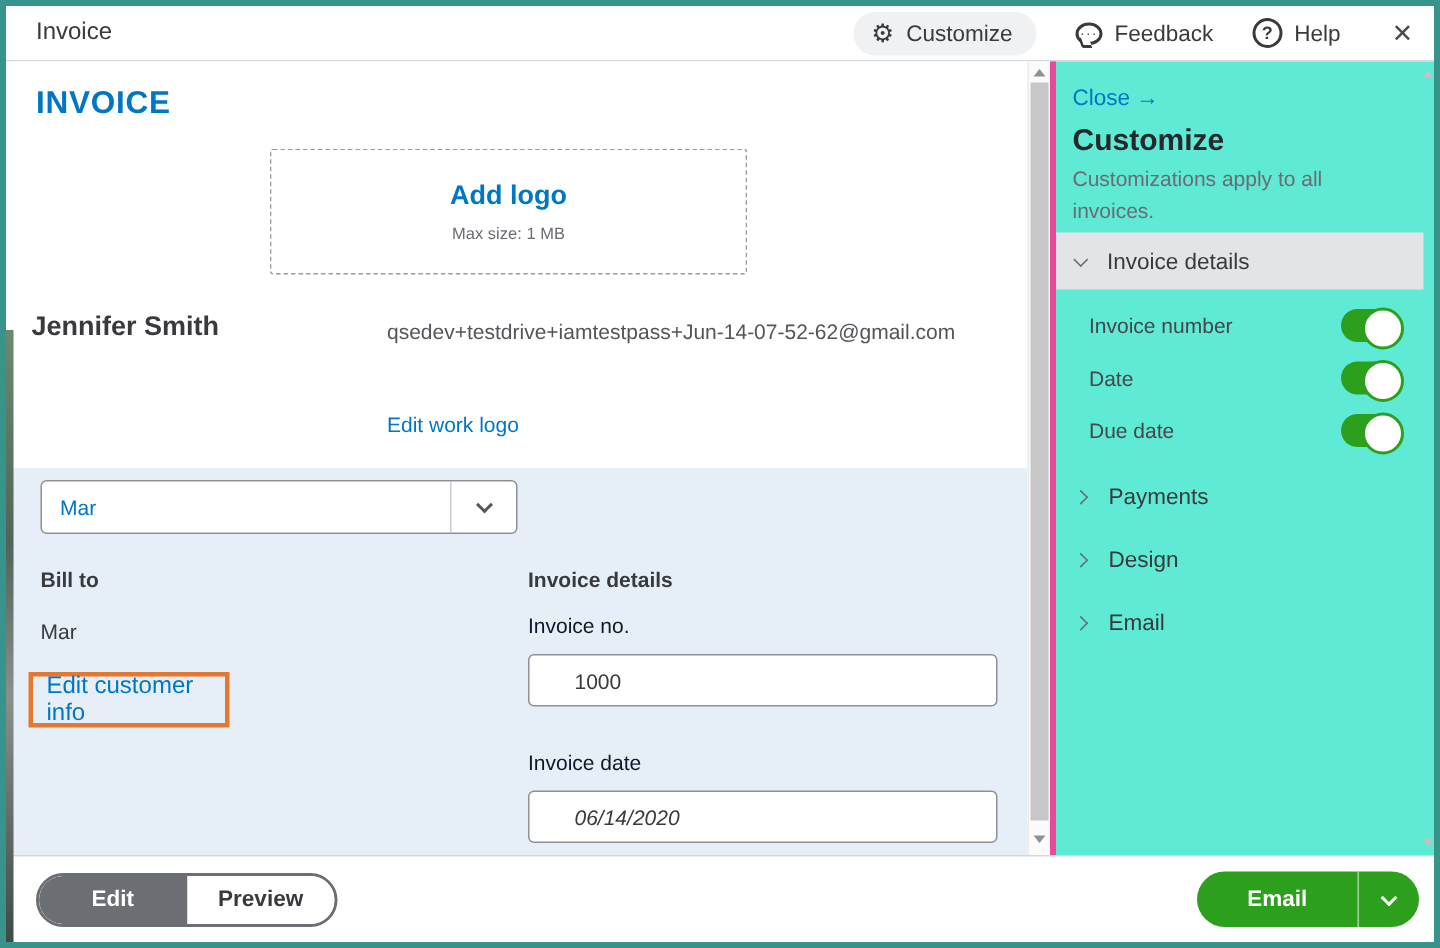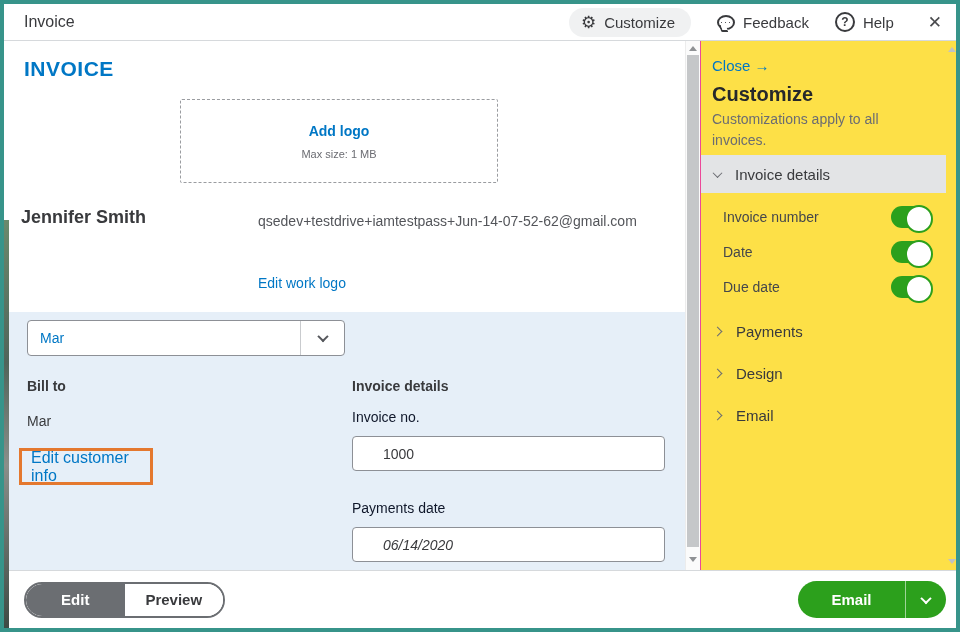--- a/index.html
+++ b/index.html
@@ -14,26 +14,26 @@
   .tb-btn.pill { background:#f0f1f2; border-radius:16px; padding:6px 16px 6px 12px; }
   .gear { font-size:17px; line-height:1; color:#393a3d; }
   .bubble { position:relative; width:18px; height:15px; border:2px solid #393a3d; border-radius:50%; display:flex; align-items:center; justify-content:center; font-size:9px; letter-spacing:1px; color:#393a3d; }
   .bubble::after { content:""; position:absolute; left:1px; bottom:-4px; width:5px; height:5px; border-left:2px solid #393a3d; border-bottom:2px solid #393a3d; transform:skewX(20deg); background:#fff; border-radius:0 0 0 2px; }
   .qmark { width:20px; height:20px; border:2px solid #393a3d; border-radius:50%; display:flex; align-items:center; justify-content:center; font-size:12px; font-weight:bold; color:#393a3d; }
   .close-x { font-size:17px; color:#4a4b4e; background:none; border:none; cursor:pointer; margin-left:8px; }
 
   
   .body { position:relative; display:flex; height:529px; }
   .main { position:relative; width:696px; background:#fff; overflow:hidden; }
-  .sidebar { position:relative; width:256px; background:#fde047; border-left:1px solid #ec4899; }
+  .sidebar { position:relative; width:256px; background:#5eead4; border-left:4px solid #ec4899; }
 
   
   .inv-heading { position:absolute; left:20px; top:16px; font-size:21px; font-weight:bold; letter-spacing:.5px; color:#0077c5; }
   .logo-box { position:absolute; left:176px; top:58px; width:318px; height:84px; border:1px dashed #9a9ca0; border-radius:2px; background:#fff; display:flex; flex-direction:column; align-items:center; justify-content:center; gap:9px; cursor:pointer; }
-  .logo-box .add { font-size:14px; font-weight:bold; color:#0077c5; }
+  .logo-box .add { font-size:18px; font-weight:bold; color:#0077c5; }
   .logo-box .hint { font-size:11px; color:#6b6c72; }
   .company { position:absolute; left:17px; top:166px; font-size:18px; font-weight:bold; color:#393a3d; }
   .email { position:absolute; left:254px; top:170px; width:388px; font-size:14px; line-height:20px; color:#53555a; word-break:break-all; }
   .work-link { position:absolute; left:254px; top:234px; font-size:14px; color:#0077c5; cursor:pointer; }
 
   
   .blue { position:absolute; left:0; top:271px; right:15px; bottom:0; background:#e6eff8; }
   .dd { position:absolute; left:23px; top:8px; width:318px; height:36px; background:#fff; border:1px solid #8d9096; border-radius:4px; display:flex; align-items:center; cursor:pointer; }
   .dd .val { flex:1; padding-left:12px; font-size:14px; color:#0077c5; }
   .dd .dd-arrow { width:44px; height:100%; border-left:1px solid #c9cbce; display:flex; align-items:center; justify-content:center; }
@@ -134,21 +134,21 @@
         <div class="lbl-bold" style="left:23px; top:66px;">Bill to</div>
         <div class="billto-val">Mar</div>
 
         <div class="cust-box">
           <span class="cust-link">Edit customer info</span>
         </div>
 
         <div class="lbl-bold" style="left:348px; top:66px;">Invoice details</div>
         <div class="lbl" style="left:348px; top:97px;">Invoice no.</div>
         <input class="field" style="top: 124px;" value="1000">
-        <div class="lbl" style="left:348px; top:188px;">Payments date</div>
+        <div class="lbl" style="left:348px; top:188px;">Invoice date</div>
         <input class="field" style="top: 215px; font-style: italic;" value="06/14/2020">
       </div>
 
       <div class="vscroll">
         <span class="tri up"></span>
         <div class="thumb"></div>
         <span class="tri dn"></span>
       </div>
     </div>
 

